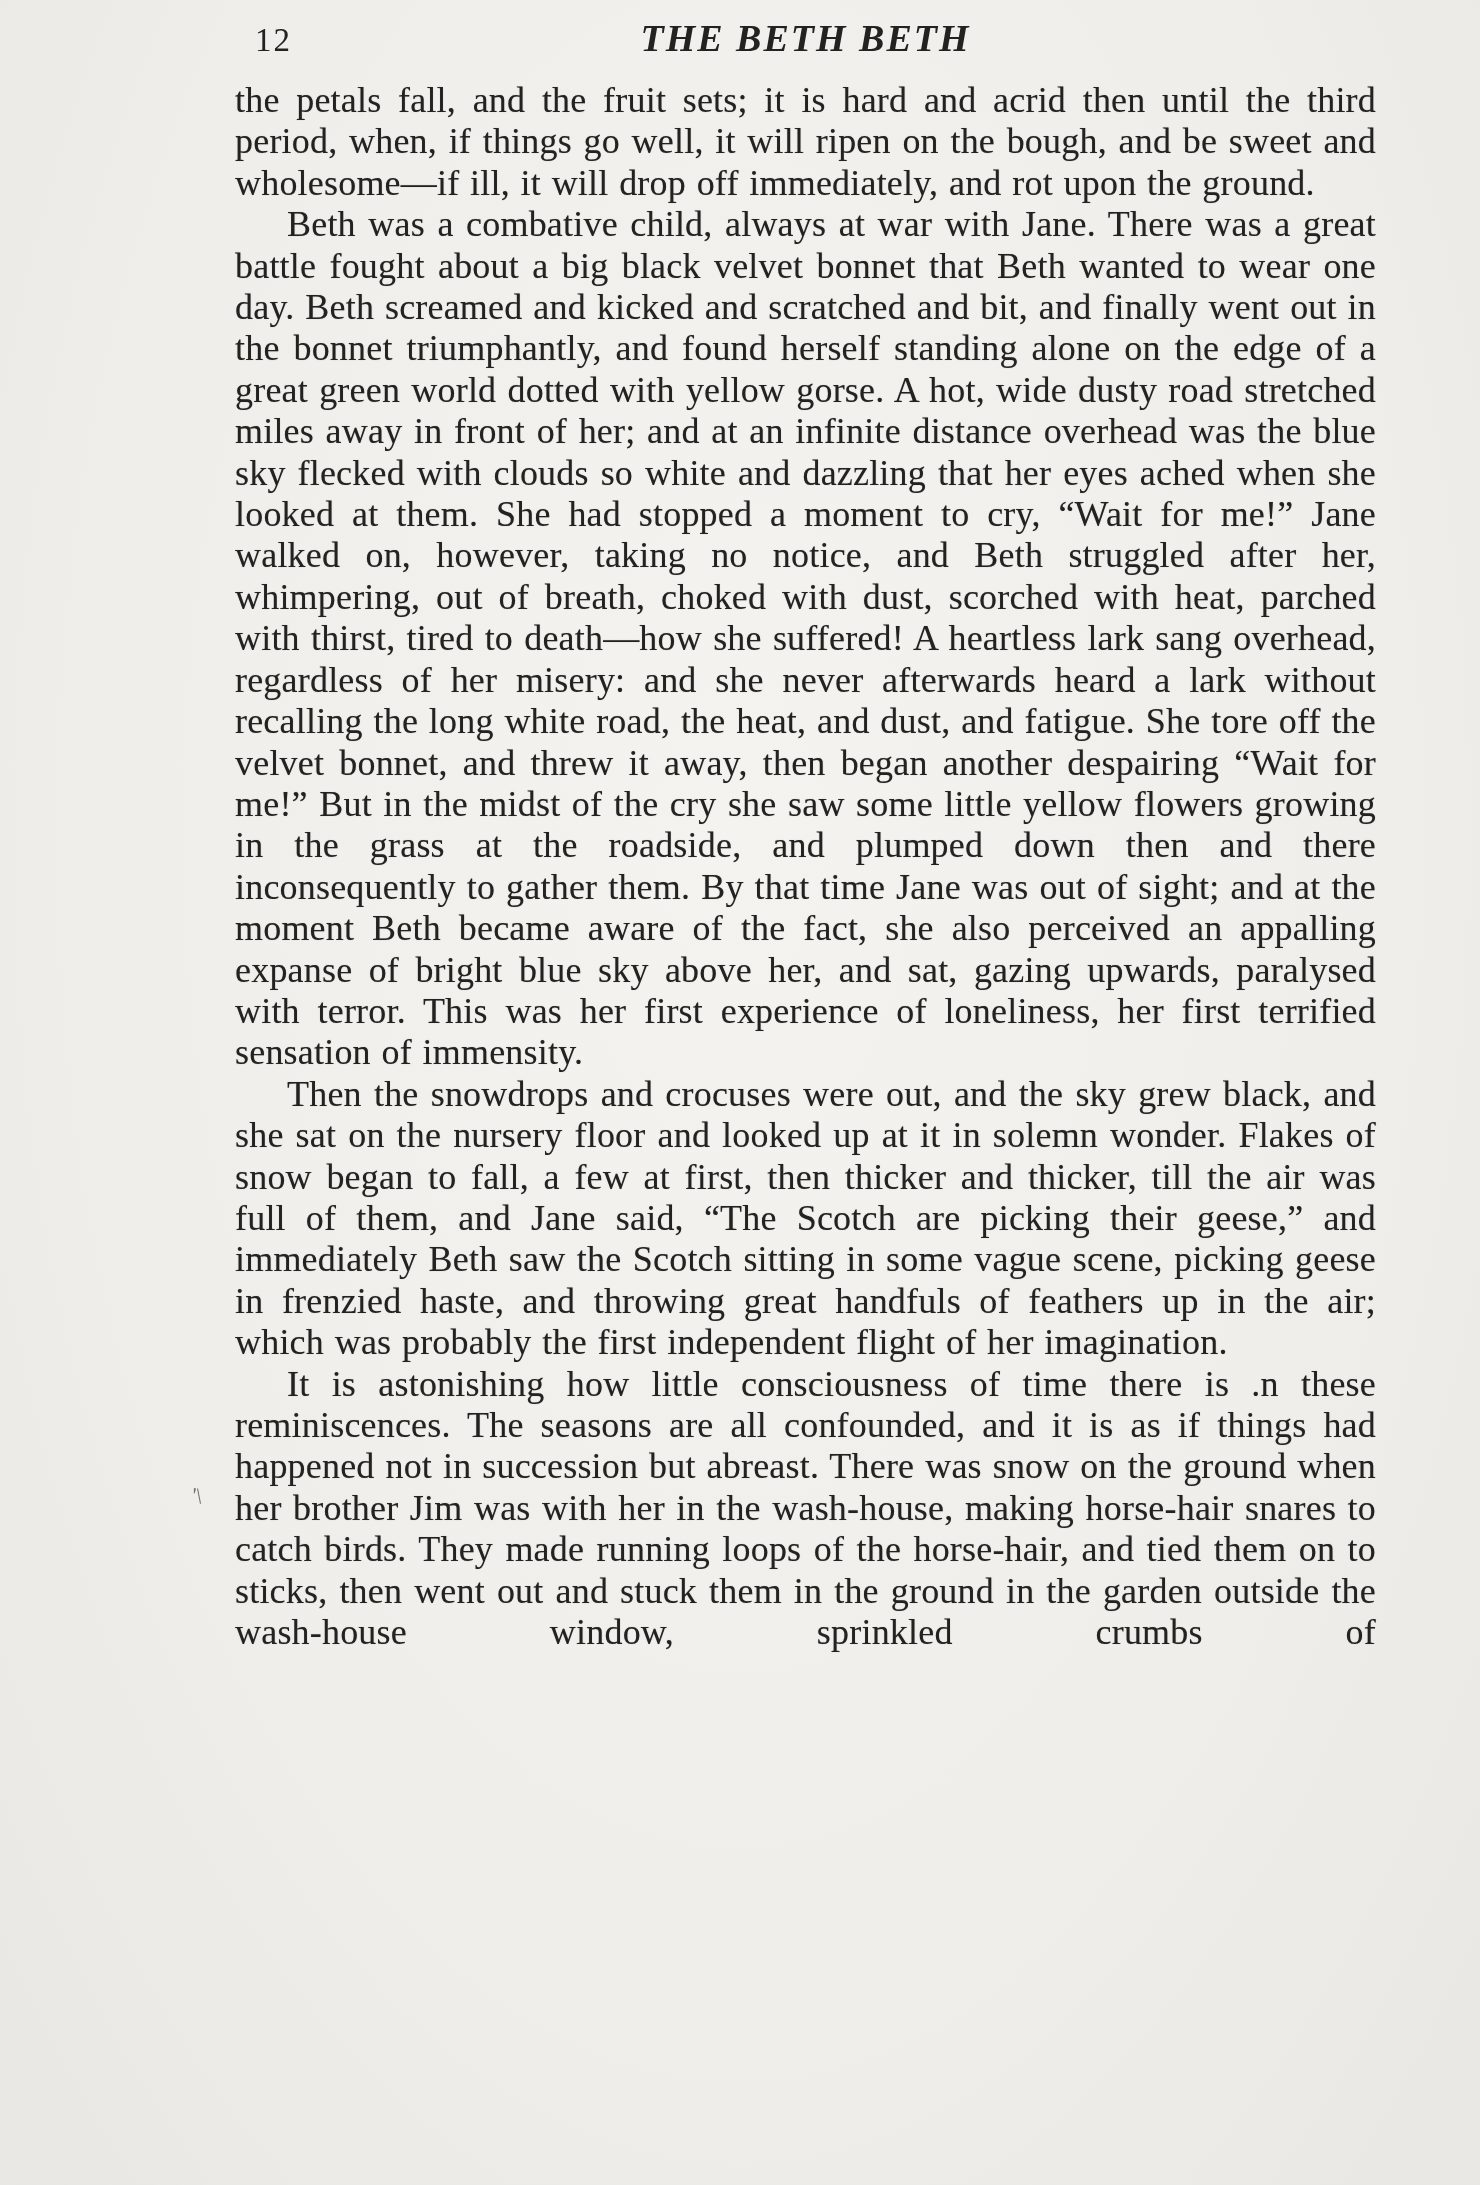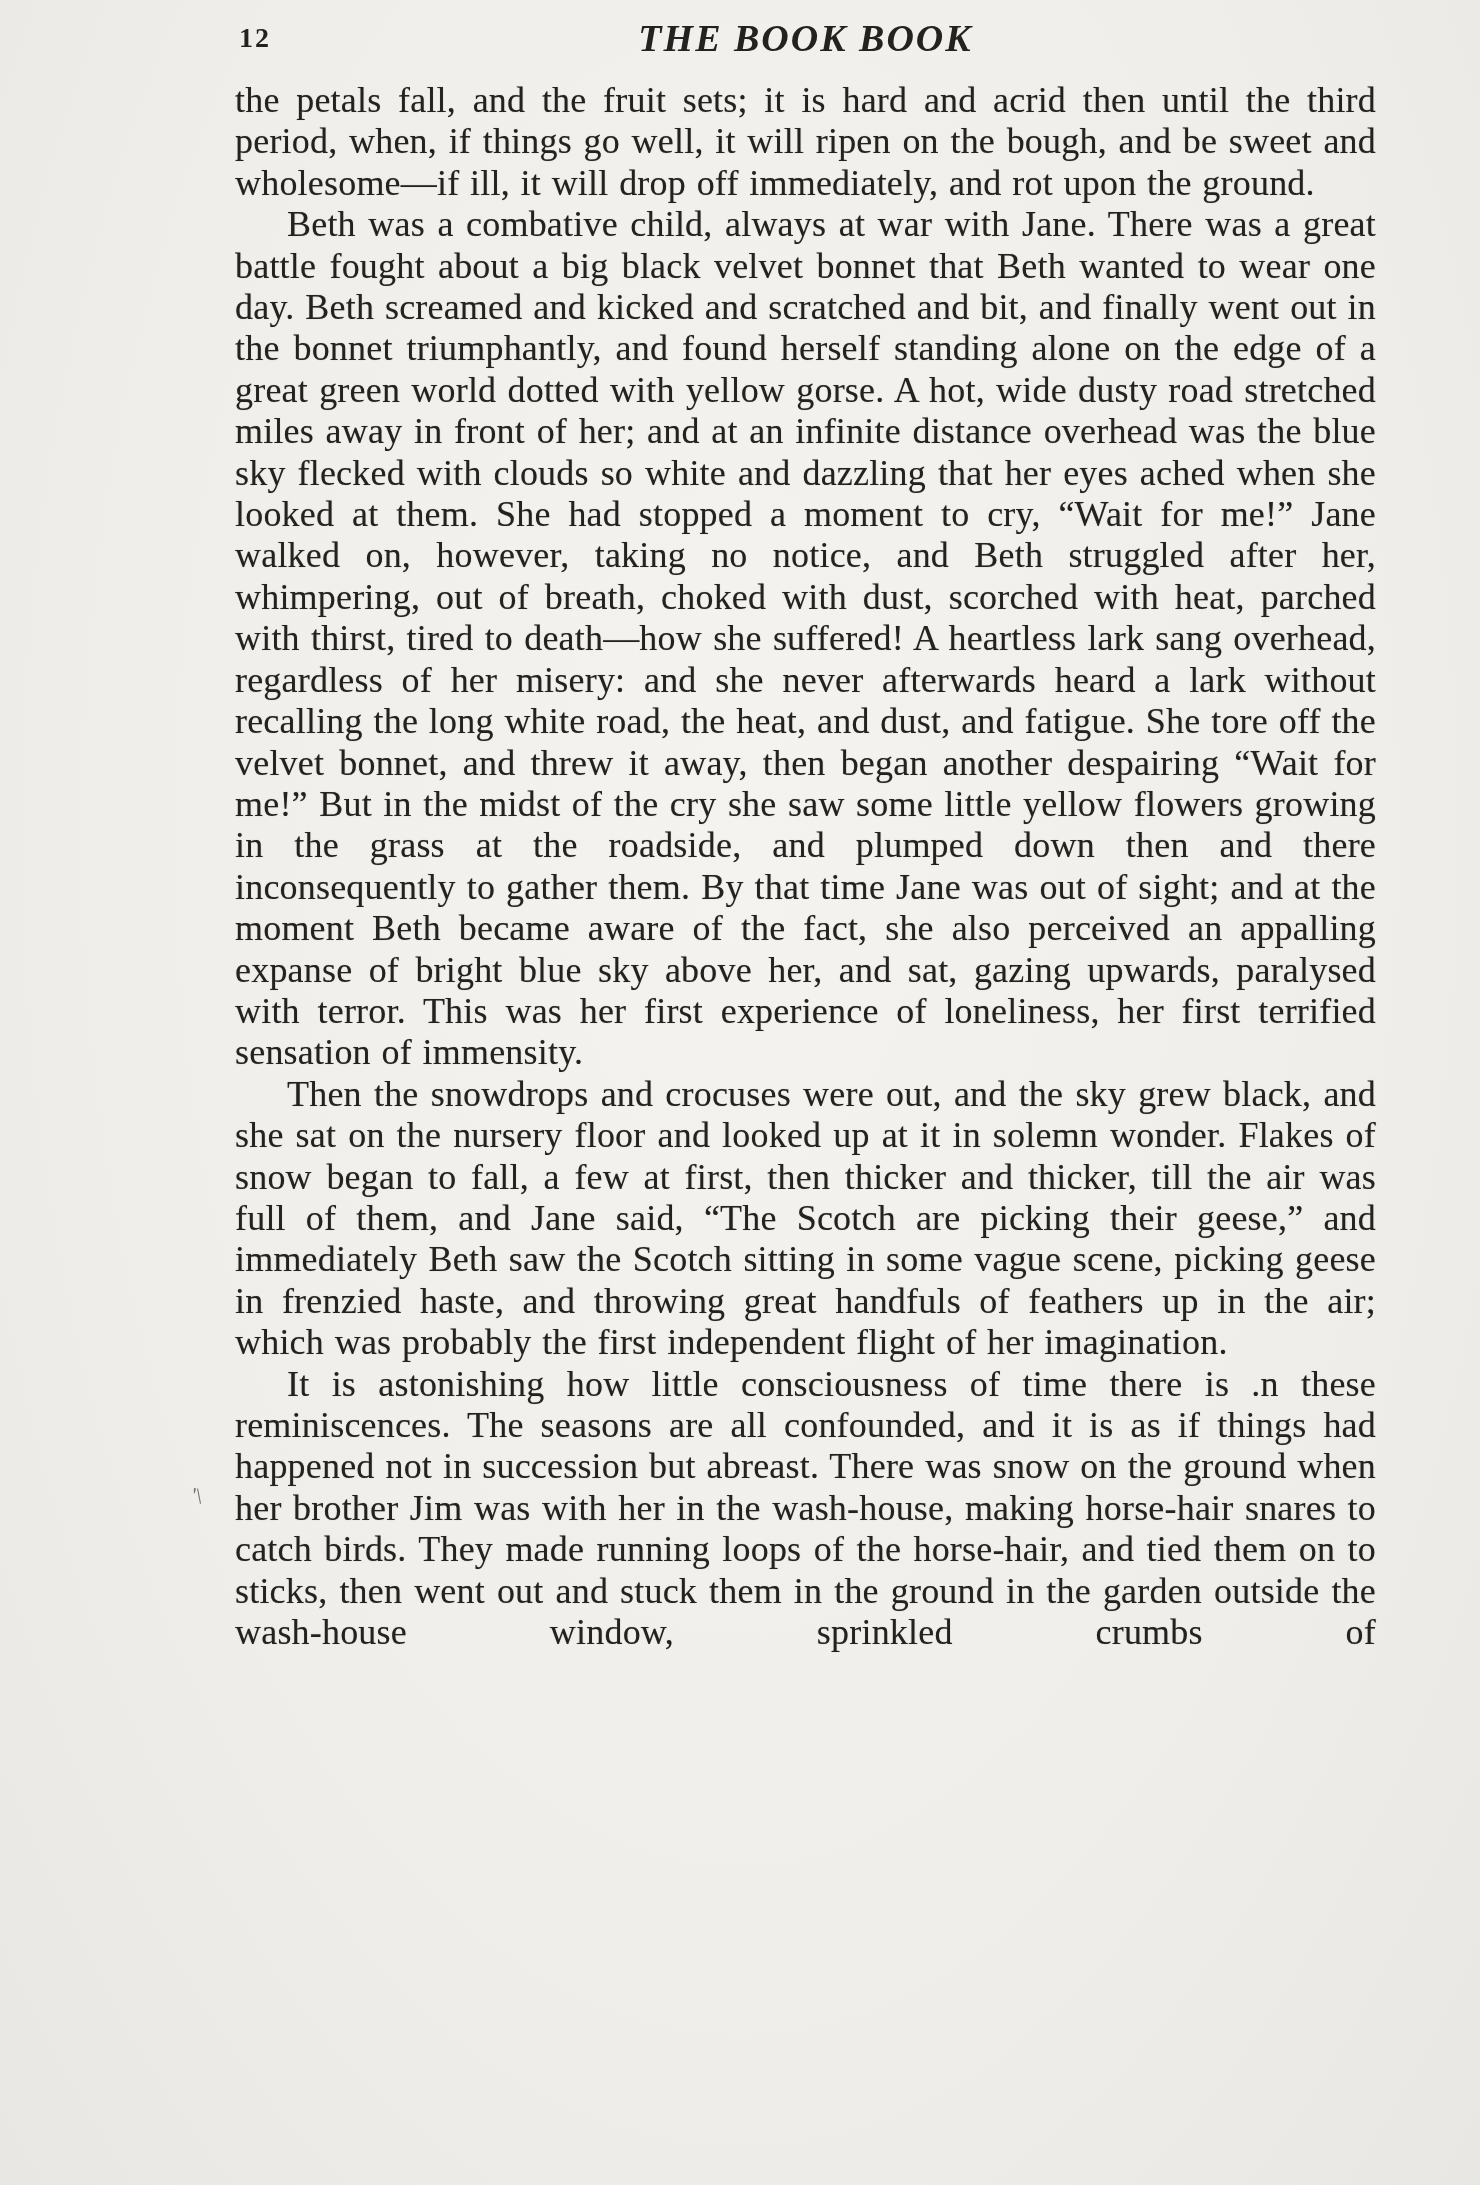--- a/index.html
+++ b/index.html
@@ -28,24 +28,24 @@
     width: 1141px;
     top: 16px;
   }
   .header {
     position: relative;
     height: 58px;
     margin-bottom: 6px;
   }
   .pagenum {
     position: absolute;
-    left: 4px;
+    left: 20px;
     top: 6px;
-    font-size: 28px;
-    font-weight: bold;
+    font-size: 33px;
+    font-weight: normal;
     letter-spacing: 2px;
   }
   .running-title {
     position: absolute;
     left: 50%;
     top: 0;
     transform: translateX(-50%);
     font-size: 38px;
     font-weight: bold;
     font-style: italic;
@@ -82,21 +82,21 @@
 <body>
 
 <div class="page">
 
   <span class="stray-mark">'\</span>
 
   <div class="content-col">
 
     <div class="header">
       <span class="pagenum">12</span>
-      <span class="running-title">THE BOOK BOOK</span>
+      <span class="running-title">THE BETH BETH</span>
     </div>
 
     <div class="bodytext">
       <p class="noindent">the petals fall, and the fruit sets; it is hard and acrid then until the third period, when, if things go well, it will ripen on the bough, and be sweet and wholesome—if ill, it will drop off immediately, and rot upon the ground.</p>
       <p>Beth was a combative child, always at war with Jane. There was a great battle fought about a big black velvet bonnet that Beth wanted to wear one day. Beth screamed and kicked and scratched and bit, and finally went out in the bonnet triumphantly, and found herself standing alone on the edge of a great green world dotted with yellow gorse. A hot, wide dusty road stretched miles away in front of her; and at an infinite distance overhead was the blue sky flecked with clouds so white and dazzling that her eyes ached when she looked at them. She had stopped a moment to cry, “Wait for me!” Jane walked on, however, taking no notice, and Beth struggled after her, whimpering, out of breath, choked with dust, scorched with heat, parched with thirst, tired to death—how she suffered! A heartless lark sang overhead, regardless of her misery: and she never afterwards heard a lark without recalling the long white road, the heat, and dust, and fatigue. She tore off the velvet bonnet, and threw it away, then began another despairing “Wait for me!” But in the midst of the cry she saw some little yellow flowers growing in the grass at the roadside, and plumped down then and there inconsequently to gather them. By that time Jane was out of sight; and at the moment Beth became aware of the fact, she also perceived an appalling expanse of bright blue sky above her, and sat, gazing upwards, paralysed with terror. This was her first experience of loneliness, her first terrified sensation of immensity.</p>
       <p>Then the snowdrops and crocuses were out, and the sky grew black, and she sat on the nursery floor and looked up at it in solemn wonder. Flakes of snow began to fall, a few at first, then thicker and thicker, till the air was full of them, and Jane said, “The Scotch are picking their geese,” and immediately Beth saw the Scotch sitting in some vague scene, picking geese in frenzied haste, and throwing great handfuls of feathers up in the air; which was probably the first independent flight of her imagination.</p>
       <p class="runover">It is astonishing how little consciousness of time there is .n these reminiscences. The seasons are all confounded, and it is as if things had happened not in succession but abreast. There was snow on the ground when her brother Jim was with her in the wash-house, making horse-hair snares to catch birds. They made running loops of the horse-hair, and tied them on to sticks, then went out and stuck them in the ground in the garden outside the wash-house window, sprinkled crumbs of</p>
     </div>
 
   </div>

